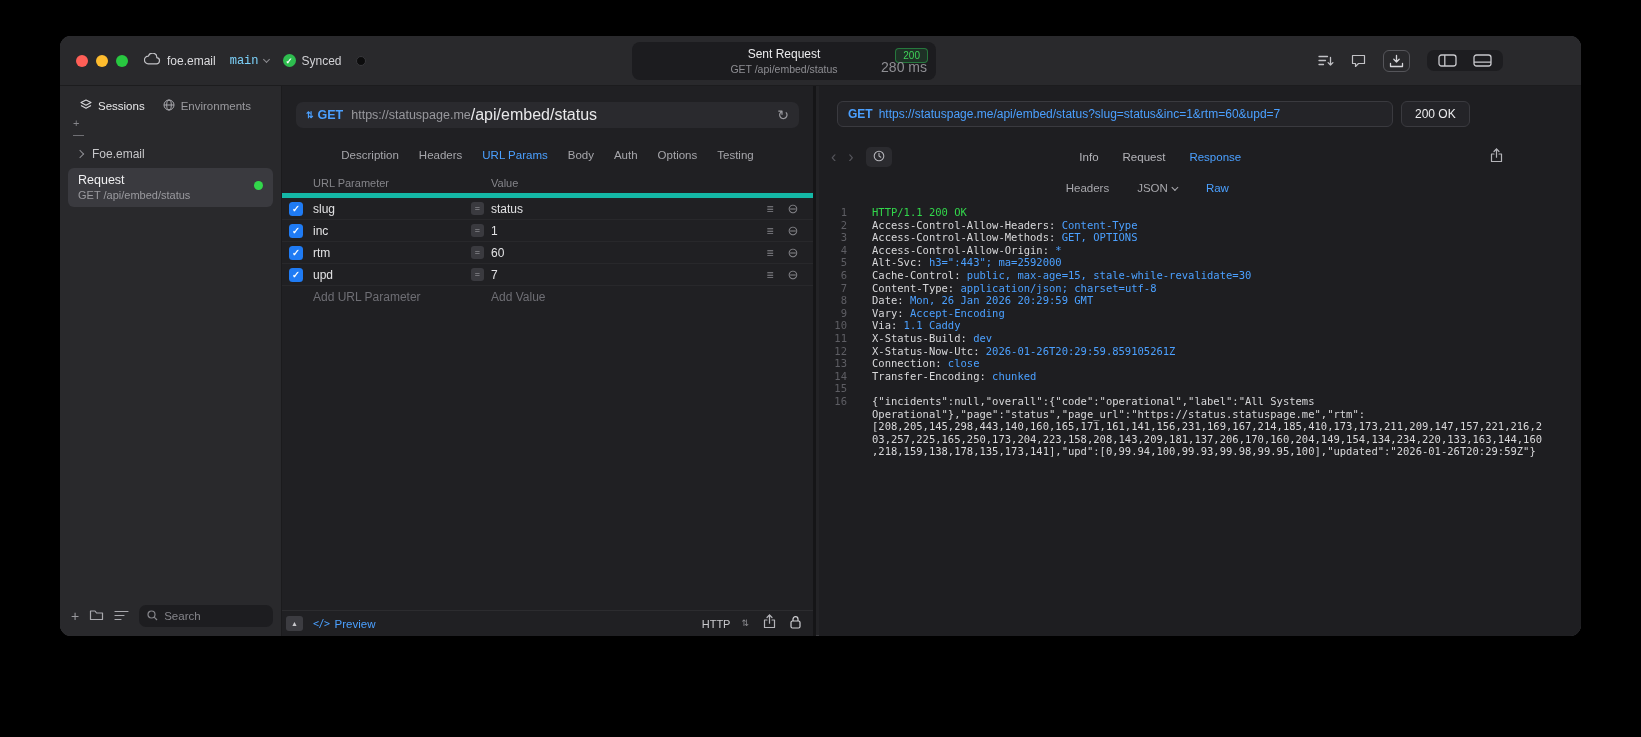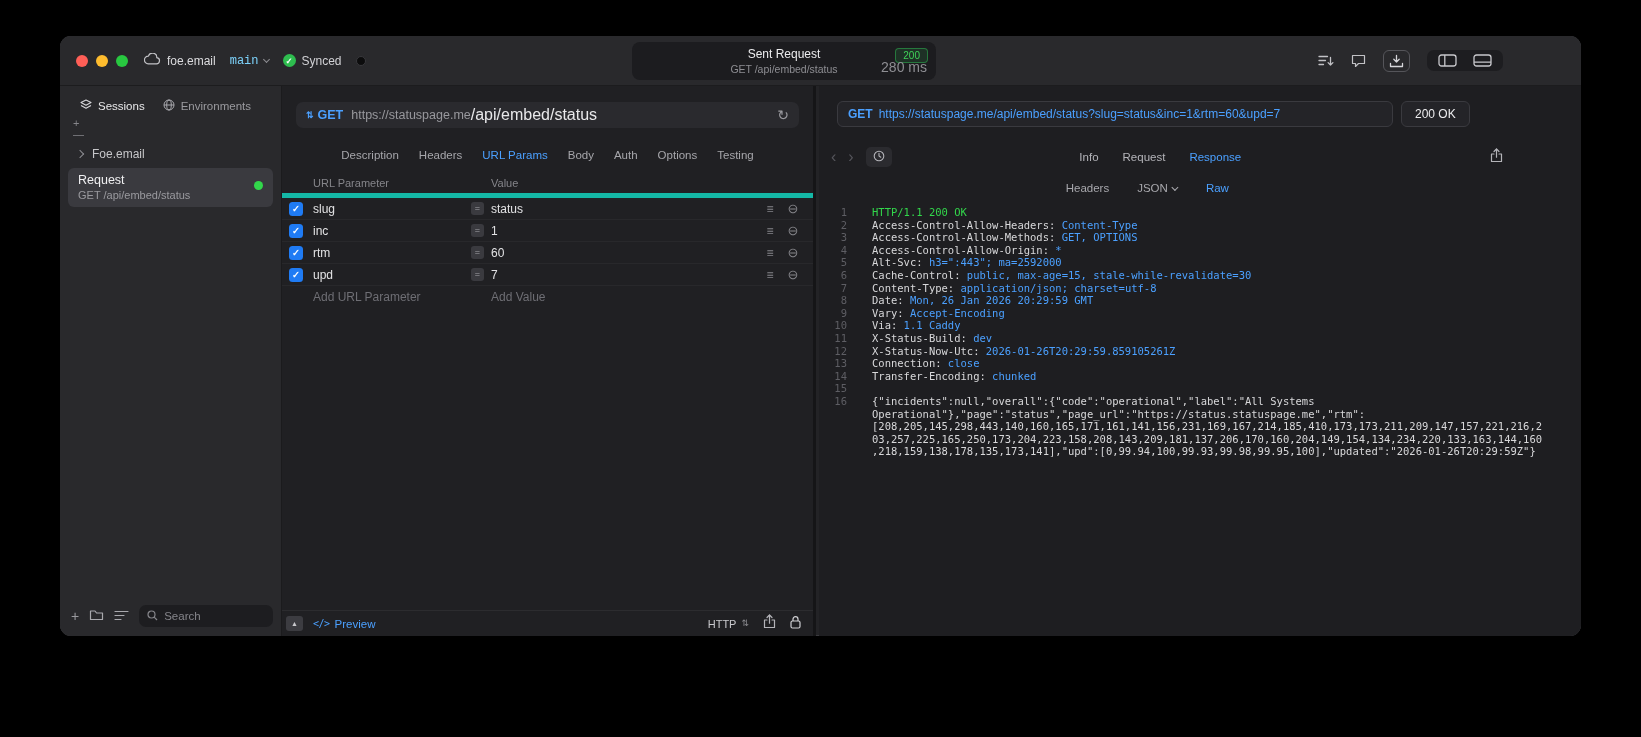--- a/index.html
+++ b/index.html
@@ -89,21 +89,21 @@
   .pdrag{color:#85858a;font-size:12px;text-align:center;}
   .pdel{color:#85858a;font-size:13px;text-align:center;}
   .paddrow{height:22px;color:#6e6e74;font-size:12px;}
   .req-footer{position:absolute;left:0;right:0;bottom:0;height:26px;border-top:1px solid #2c2c2f;
               display:flex;align-items:center;padding:0 12px 0 4px;box-sizing:border-box;background:#202023;}
   .console-btn{width:17px;height:15px;border-radius:3px;background:#3c3c41;color:#c8c8cc;font-size:7px;
                display:flex;align-items:center;justify-content:center;}
   .preview{display:flex;gap:5px;align-items:center;color:var(--accent);margin-left:10px;font-size:11.5px;}
   .code-glyph{font-size:10px;letter-spacing:-.5px;font-family:"DejaVu Sans Mono",monospace;}
   .req-footer-right{margin-left:auto;display:flex;align-items:center;gap:14px;}
-  .http{color:#c9c9cd;font-size:11px;display:flex;gap:5px;align-items:center;}
+  .http{color:#c9c9cd;font-size:11px;display:flex;gap:11px;align-items:center;}
   .http .updown{color:#8a8a8f;}
 
   
   .respanel{position:absolute;left:759px;top:50px;right:0;bottom:0;background:#1e1e21;}
   .resp-top{position:absolute;left:18px;top:15px;display:flex;align-items:center;}
   .resp-url{width:556px;height:26px;border:1px solid #3a3a3f;border-radius:6px;background:#242428;
             display:flex;align-items:center;padding:0 10px;box-sizing:border-box;gap:6px;
             overflow:hidden;white-space:nowrap;}
   .resp-method{color:var(--accent);font-weight:bold;font-size:12px;}
   .resp-urltext{color:var(--accent);font-size:12px;}

